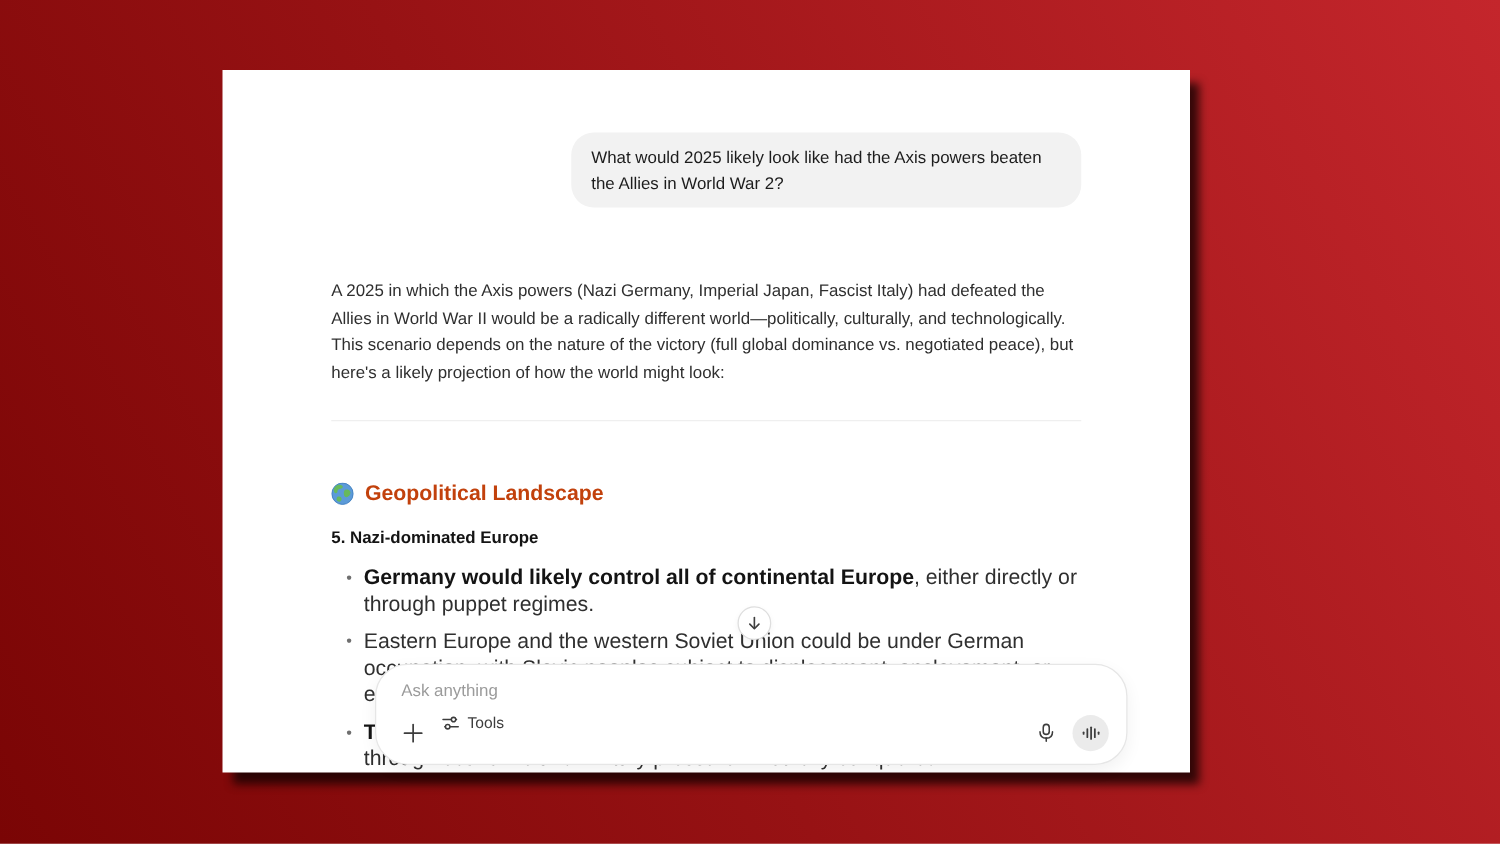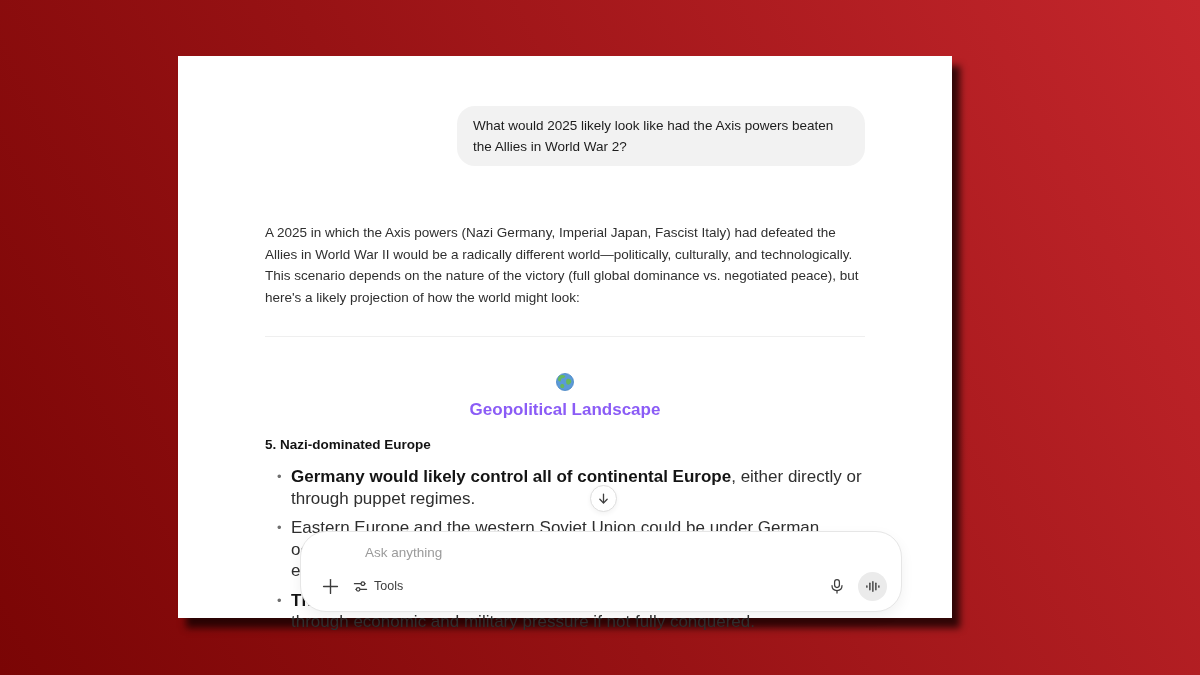--- a/index.html
+++ b/index.html
@@ -43,28 +43,27 @@
     font-size: 13.5px;
     line-height: 21.5px;
     color: #2f2f2f;
   }
   .divider {
     margin-top: 28px;
     border: none;
     border-top: 1.5px solid #efefef;
   }
   .section-heading {
-    margin-top: 36px;
+    margin-top: 48px;
     display: flex;
     align-items: center;
     gap: 9px;
     font-size: 17px;
     font-weight: bold;
-    color: #8b5cf6;
-    flex-direction: column;
+    color: #c2410c;
   }
   .globe { width: 18px; height: 18px; flex: 0 0 auto; }
   .subsection-heading {
     margin-top: 17px;
     font-size: 13.5px;
     font-weight: bold;
     color: #141414;
   }
   ul.bullets {
     margin-top: 14px;
@@ -118,34 +117,33 @@
     flex-direction: column;
     justify-content: space-between;
   }
   .composer-input {
     border: none; outline: none;
     font-family: "Liberation Sans", sans-serif;
     font-size: 13.5px;
     color: #1c1c1c;
     width: 100%;
     background: transparent;
-    margin-left: 44px;
   }
   .composer-input::placeholder { color: #9b9b9b; }
   .composer-row {
     display: flex; align-items: center;
   }
   .icon-btn {
     background: none; border: none; cursor: pointer;
     display: flex; align-items: center; justify-content: center;
     width: 30px; height: 30px; border-radius: 50%;
   }
   .tools-btn {
     background: none; border: none; cursor: pointer;
-    display: flex; align-items: center; gap: 6px;
+    display: flex; align-items: flex-start; gap: 6px;
     height: 30px; padding: 0 8px; border-radius: 15px;
     font-family: "Liberation Sans", sans-serif;
     font-size: 12.5px; color: #3d3d3d;
   }
   .spacer { flex: 1; }
   .voice-btn {
     width: 29px; height: 29px;
     border-radius: 50%;
     background: #ebebeb;
     border: none; cursor: pointer;

